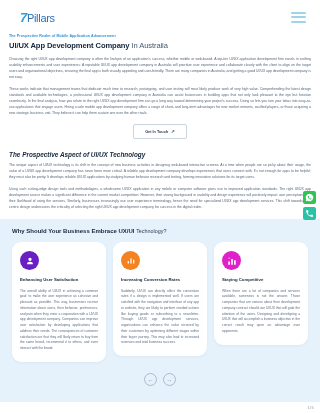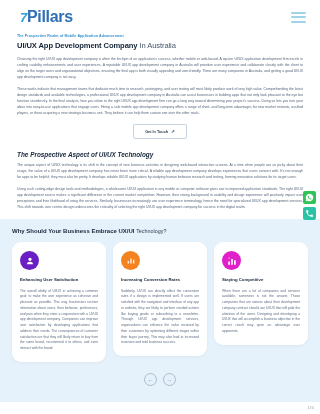--- a/index.html
+++ b/index.html
@@ -33,36 +33,36 @@
     line-height: 1;
   }
   .logo .mark {
     color: #2f9fd8;
     font-size: 13px;
     font-style: italic;
     font-weight: 700;
   }
   .logo .word {
     color: #2f6fb5;
-    font-size: 16px;
-    font-weight: 700;
+    font-size: 11px;
+    font-weight: 400;
     margin-left: 0px;
   }
   .hamburger {
     width: 15px; height: 11px;
     display: flex; flex-direction: column; justify-content: space-between;
     cursor: pointer;
   }
   .hamburger i {
     display: block; height: 2px; width: 100%;
     background: #9ed3e8; border-radius: 1px;
   }
 
   
-  .content { padding: 0 17px; }
+  .content { padding: 0 9px; }
 
   .eyebrow {
     color: #2f8fd0;
     font-size: 3.6px;
     font-weight: 700;
     letter-spacing: 0.1px;
     margin-bottom: 3px;
   }
   h1.title {
     font-size: 7.6px;

